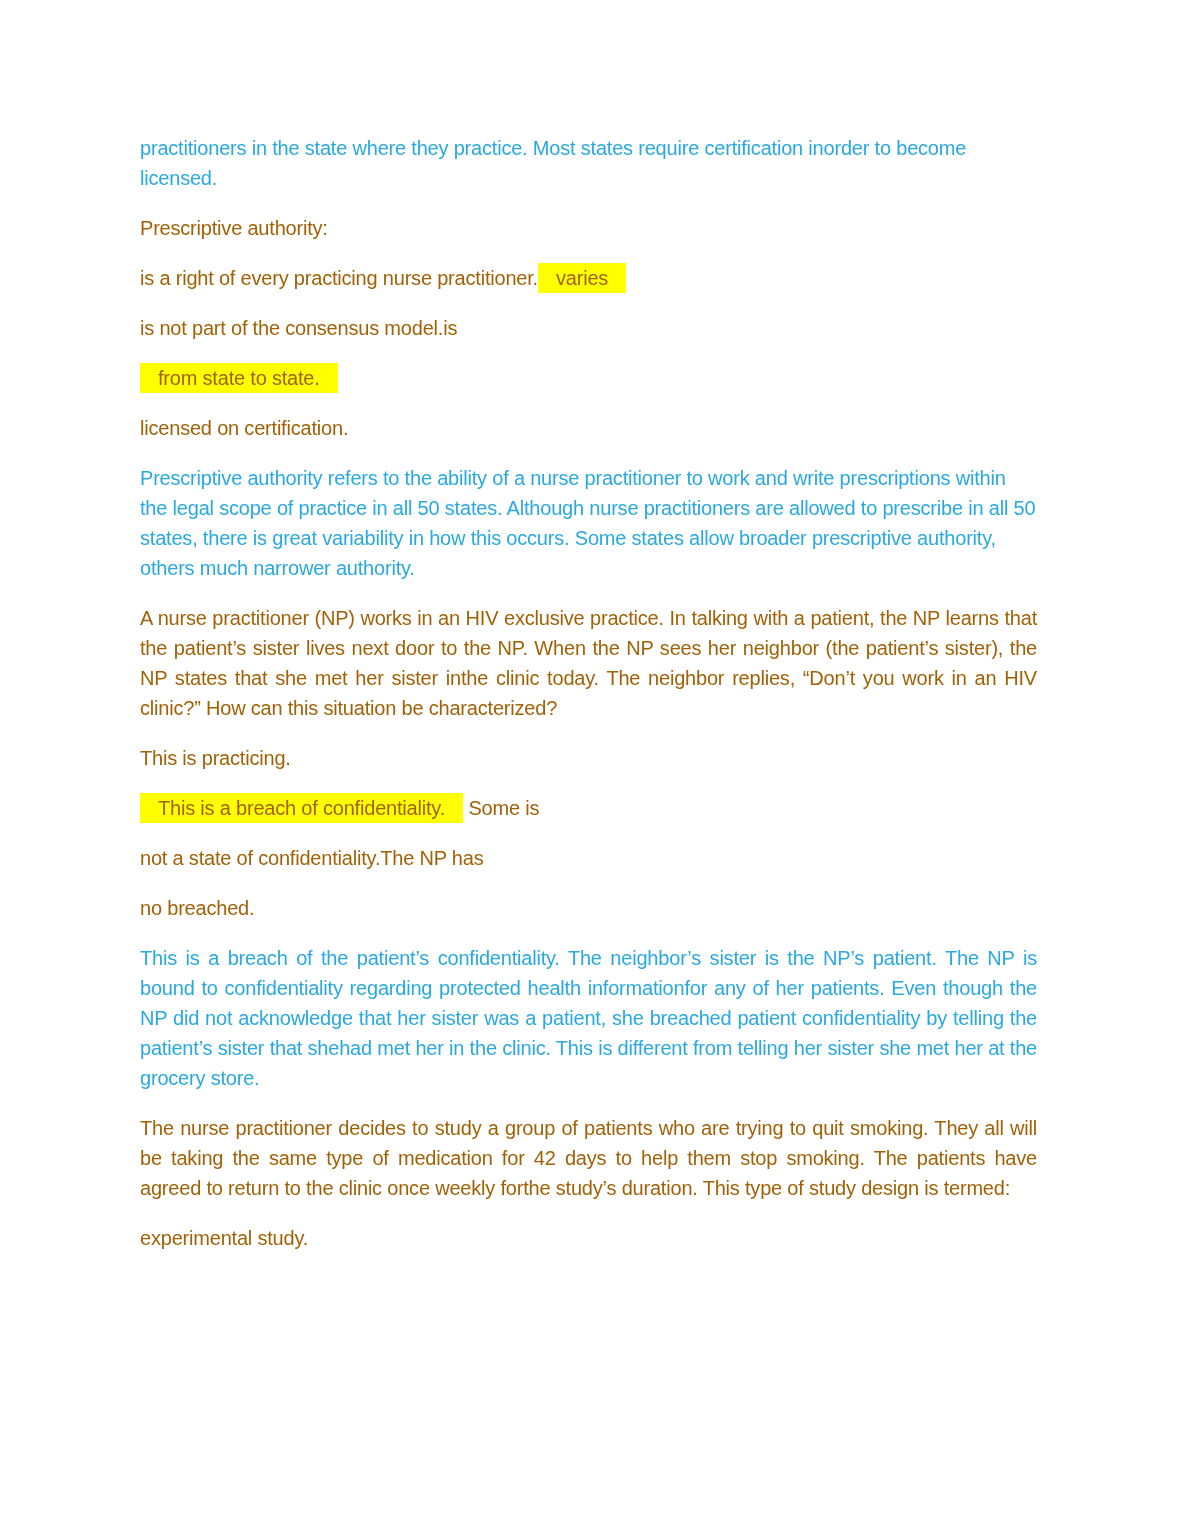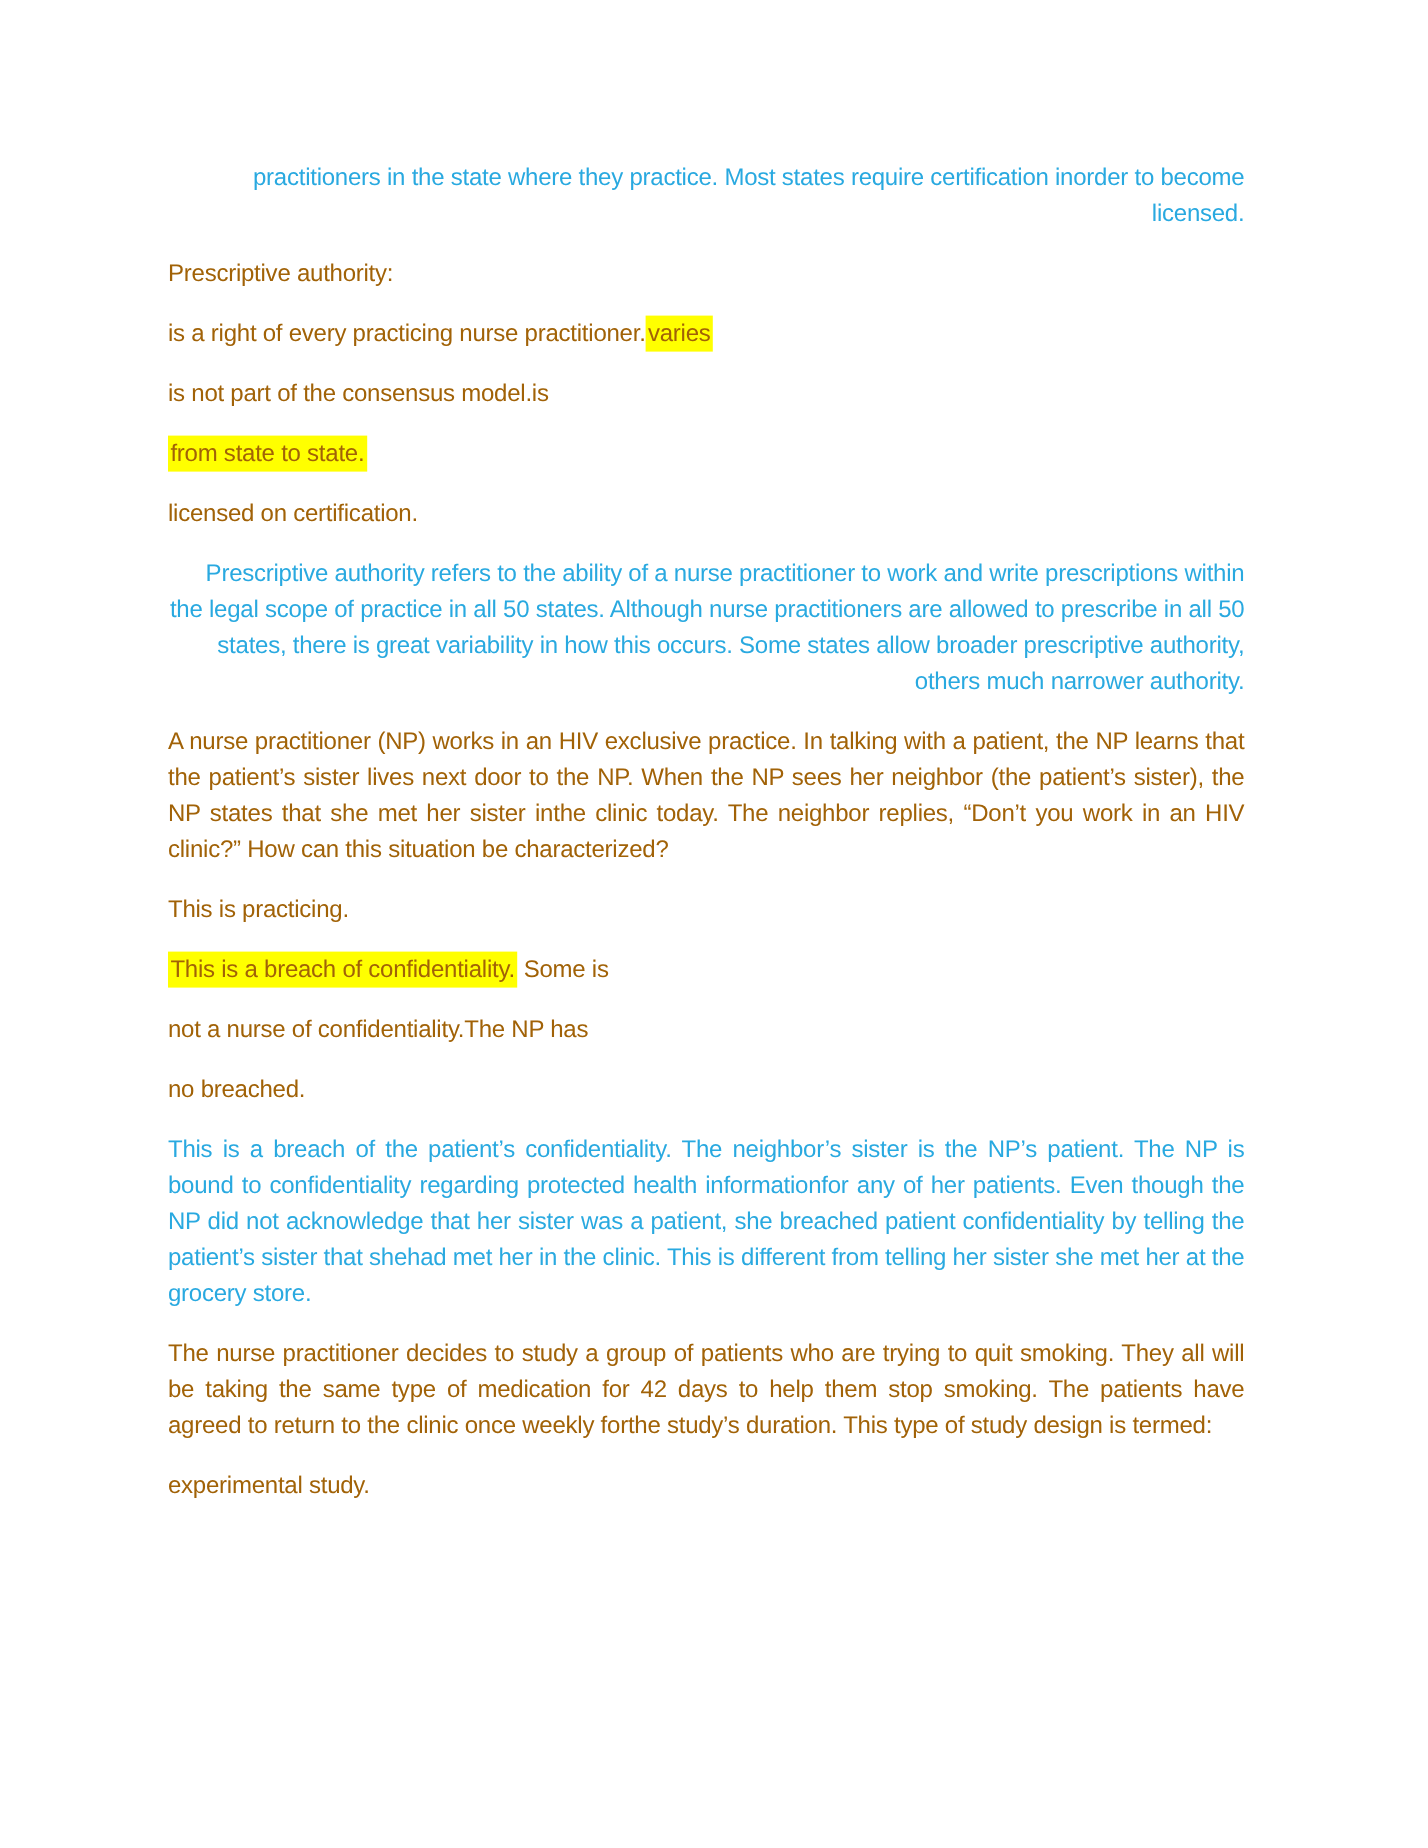--- a/index.html
+++ b/index.html
@@ -24,43 +24,43 @@
   }
   .para {
     margin: 20px 0;
     font-size: 20px;
     line-height: 30px;
     letter-spacing: -0.2px;
     color: #a16207;
     text-align: left;
   }
   .para:first-child { margin-top: 0; }
-  .para.blue  { color: #29a9e0; text-align: right; }
+  .para.blue  { color: #29a9e0; }
   .para.justify { text-align: justify; }
   .hl {
     background: #ffff00;
-    padding: 4px 2px;
+    padding: 4px 18px;
     box-decoration-break: clone;
     -webkit-box-decoration-break: clone;
   }
 </style>
 </head>
 <body>
 
 <main class="page">
   <section class="content">
       <p class="para blue"><span class="">practitioners in the state where they practice. Most states require certification inorder to become licensed.</span></p>
       <p class="para black"><span class="">Prescriptive authority:</span></p>
       <p class="para black"><span class="">is a right of every practicing nurse practitioner.</span><span class="hl">varies</span></p>
       <p class="para black"><span class="">is not part of the consensus model.is</span></p>
       <p class="para black"><span class="hl">from state to state.</span></p>
       <p class="para black"><span class="">licensed on certification.</span></p>
       <p class="para blue"><span class="">Prescriptive authority refers to the ability of a nurse practitioner to work and write prescriptions within the legal scope of practice in all 50 states. Although nurse practitioners are allowed to prescribe in all 50 states, there is great variability in how this occurs. Some states allow broader prescriptive authority, others much narrower authority.</span></p>
       <p class="para black justify"><span class="">A nurse practitioner (NP) works in an HIV exclusive practice. In talking with a patient, the NP learns that the patient’s sister lives next door to the NP. When the NP sees her neighbor (the patient’s sister), the NP states that she met her sister inthe clinic today. The neighbor replies, “Don’t you work in an HIV clinic?” How can this situation be characterized?</span></p>
       <p class="para black"><span class="">This is practicing.</span></p>
       <p class="para black"><span class="hl">This is a breach of confidentiality.</span><span class=""> Some is</span></p>
-      <p class="para black"><span class="">not a nurse of confidentiality.The NP has</span></p>
+      <p class="para black"><span class="">not a state of confidentiality.The NP has</span></p>
       <p class="para black"><span class="">no breached.</span></p>
       <p class="para blue justify"><span class="">This is a breach of the patient’s confidentiality. The neighbor’s sister is the NP’s patient. The NP is bound to confidentiality regarding protected health informationfor any of her patients. Even though the NP did not acknowledge that her sister was a patient, she breached patient confidentiality by telling the patient’s sister that shehad met her in the clinic. This is different from telling her sister she met her at the grocery store.</span></p>
       <p class="para black justify"><span class="">The nurse practitioner decides to study a group of patients who are trying to quit smoking. They all will be taking the same type of medication for 42 days to help them stop smoking. The patients have agreed to return to the clinic once weekly forthe study’s duration. This type of study design is termed:</span></p>
       <p class="para black"><span class="">experimental study.</span></p>
     </section>
 </main>
 
 </body></html>

